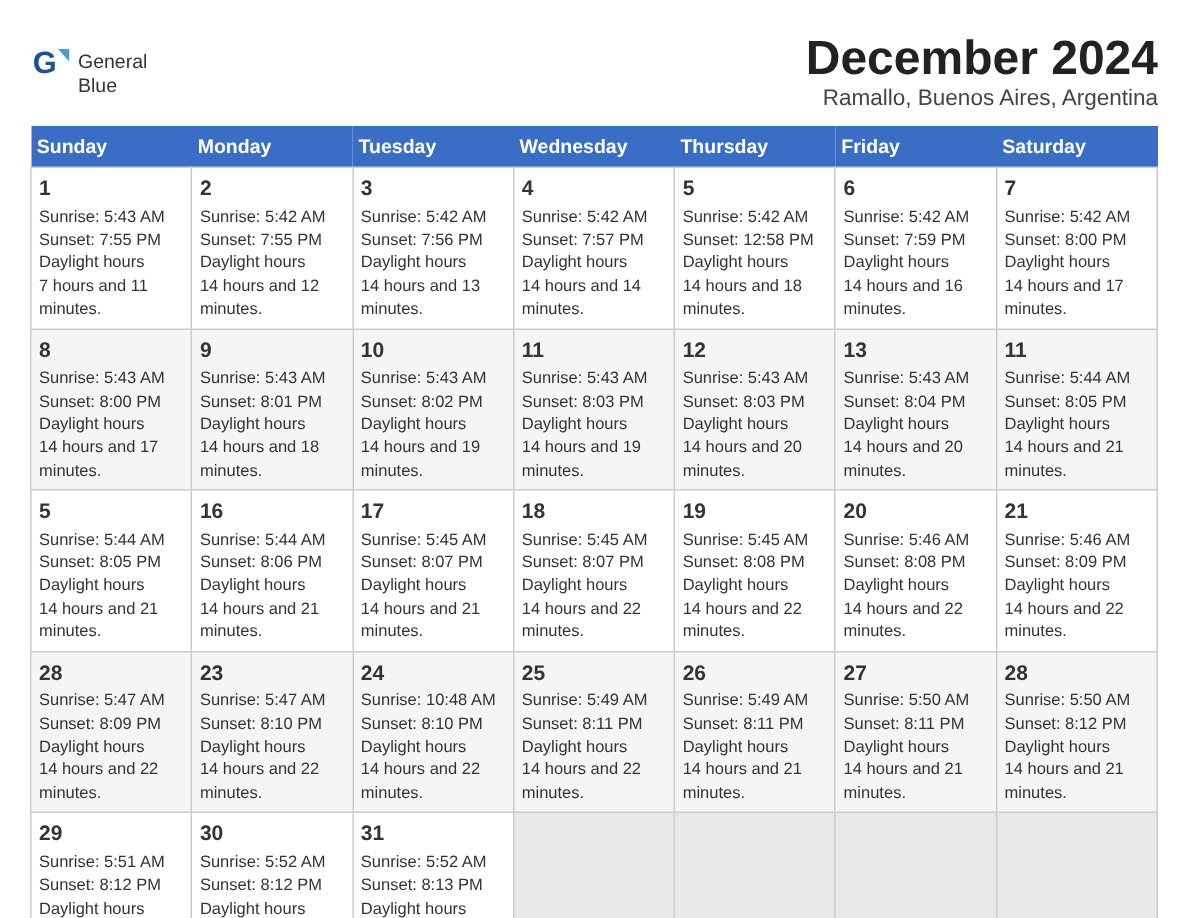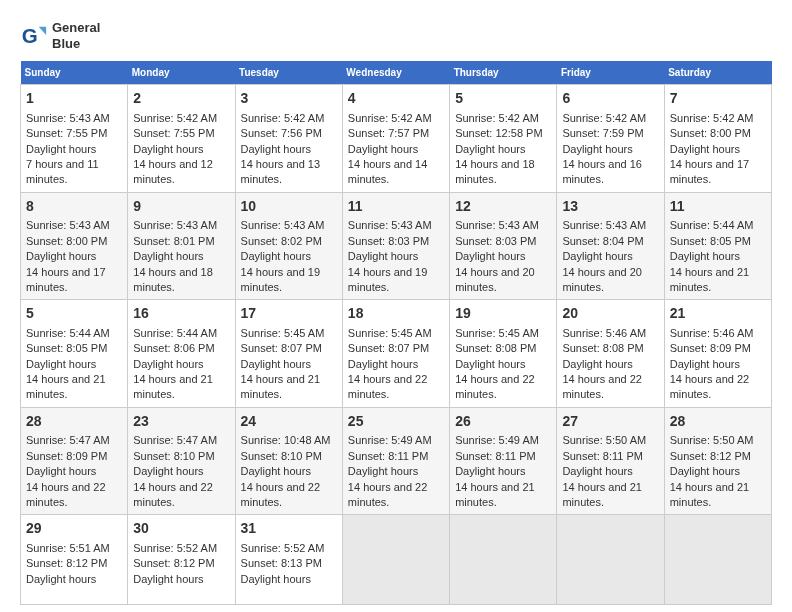--- a/index.html
+++ b/index.html
@@ -16,23 +16,24 @@
       align-items: flex-start;
       margin-bottom: 10px;
     }
     .logo {
       display: flex;
       align-items: center;
       gap: 4px;
     }
     .logo-text {
       font-size: 13px;
-      font-weight: bold;
+      font-weight: normal;
       color: #333;
       line-height: 1.2;
+      margin-top: 13px;
     }
     .logo-icon {
       width: 28px;
       height: 28px;
     }
     .title-area {
       text-align: right;
     }
     .main-title {
       font-size: 32px;
@@ -46,21 +47,21 @@
     table {
       width: 100%;
       border-collapse: collapse;
       font-size: 11px;
     }
     th {
       background-color: #3a6dc5;
       color: #fff;
       padding: 6px 4px;
       text-align: left;
-      font-size: 10px;
+      font-size: 13px;
       font-weight: bold;
     }
     td {
       border: 1px solid #ccc;
       vertical-align: top;
       padding: 4px 5px;
       height: 90px;
       width: calc(100% / 7);
       color: #333;
       line-height: 1.4;
@@ -92,20 +93,22 @@
     <svg class="logo-icon" viewBox="0 0 30 30" width="30" height="30">
       <text x="2" y="22" font-size="22" font-weight="bold" fill="#1a5296">G</text>
       <polygon points="20,5 28,5 28,14" fill="#4a9fd4"></polygon>
     </svg>
     <div class="logo-text">
       <div>General</div>
       <div>Blue</div>
     </div>
   </div>
   <div class="title-area">
+    <div class="main-title">December 2024</div>
+    <div class="subtitle">Ramallo, Buenos Aires, Argentina</div>
   </div>
 </div>
 
 <table>
   <thead>
     <tr id="header-row">
     <th>Sunday</th>
         <th>Monday</th>
         <th>Tuesday</th>
         <th>Wednesday</th>

